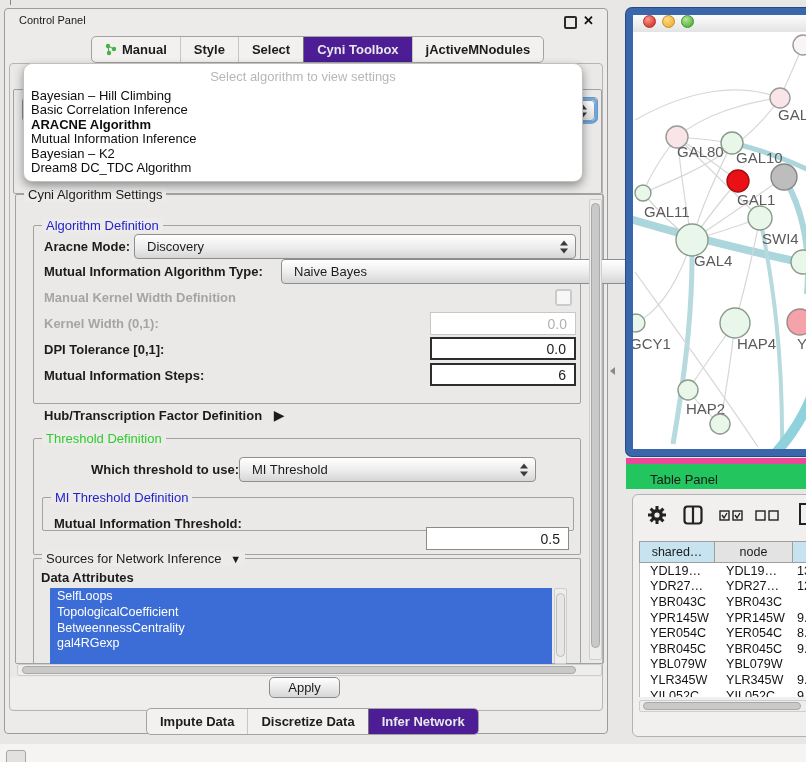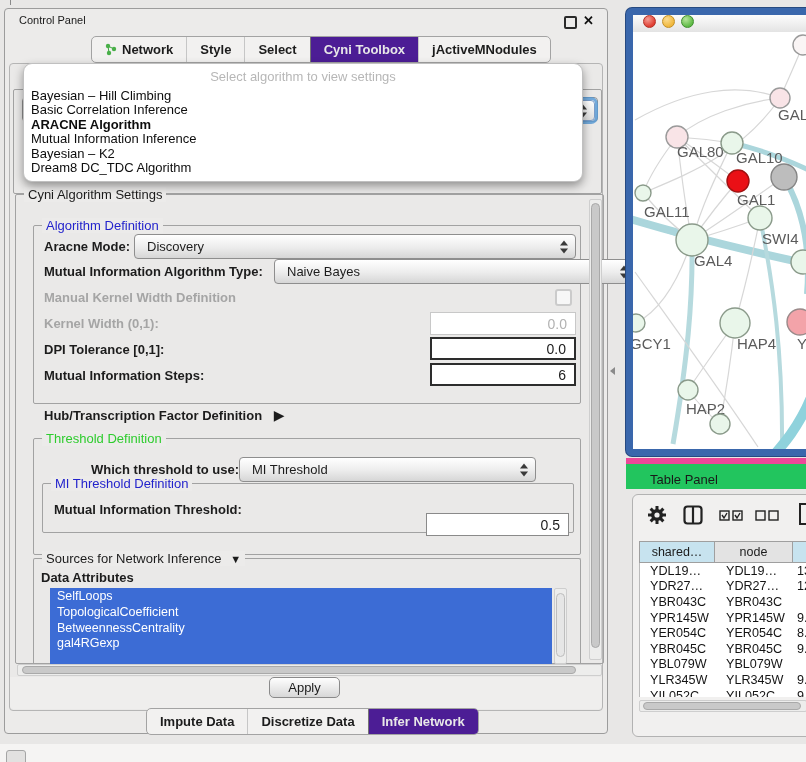--- a/index.html
+++ b/index.html
@@ -98,21 +98,21 @@
 
     <div id="top-tabs" class="tabbar" style="left:86px;top:27px;">
         <div class="tab">
           <svg width="12" height="13">
             <line x1="3" y1="3" x2="9" y2="6" stroke="#3aa53a"></line>
             <line x1="3" y1="3" x2="4" y2="10" stroke="#3aa53a"></line>
             <circle cx="3" cy="3" r="2.2" fill="#49b049"></circle>
             <circle cx="9" cy="6" r="2.2" fill="#49b049"></circle>
             <circle cx="4" cy="10" r="2.2" fill="#49b049"></circle>
           </svg>
-          <span>Network</span>
+          <span>Manual</span>
         </div>
         <div class="tab">
           <span>Style</span>
         </div>
         <div class="tab">
           <span>Select</span>
         </div>
         <div class="tab selected">
           <span>Cyni Toolbox</span>
         </div>
@@ -152,21 +152,21 @@
       <div class="fs" style="left:17px;top:30px;width:548px;height:179px;text-align:right;">
         <span class="fs-legend blue">Algorithm Definition</span>
 
         <span class="lbl" style="left:10px;top:13px;">Aracne Mode:</span>
         <div class="combo" style="left:100px;top:8px;width:442px;">
           <span>Discovery</span>
           <span class="spin"></span>
         </div>
 
         <span class="lbl" style="left:10px;top:38px;">Mutual Information Algorithm Type:</span>
-        <div class="combo" style="left:240px;top:33px;width:362px;">
+        <div class="combo" style="left:247px;top:33px;width:362px;">
           <span>Naive Bayes</span>
           <span class="spin"></span>
         </div>
 
         <span class="lbl dim" style="left:10px;top:64px;">Manual Kernel Width Definition</span>
         <div class="cb" style="left:521px;top:63px;"></div>
 
         <span class="lbl dim" style="left:10px;top:90px;">Kernel Width (0,1):</span>
         <div class="field dim" style="left:396px;top:86px;width:146px;">0.0</div>
 
@@ -184,21 +184,21 @@
 
       <div class="fs" style="left:17px;top:243px;width:548px;height:117px;">
         <span class="fs-legend green">Threshold Definition</span>
 
         <span class="lbl" style="left:57px;top:23px;">Which threshold to use:</span>
         <div class="combo" style="left:205px;top:18px;width:297px;">
           <span>MI Threshold</span>
           <span class="spin"></span>
         </div>
 
-        <div class="fs" style="left:8px;top:44px;width:532px;height:50px;text-decoration:underline;">
+        <div class="fs" style="left:8px;top:58px;width:532px;height:34px;text-decoration:underline;">
           <span class="fs-legend blue">MI Threshold Definition</span>
           <span class="lbl" style="left:11px;top:18px;">Mutual Information Threshold:</span>
           <div class="field" style="left:383px;top:13px;width:143px;margin-top:16px;">0.5</div>
         </div>
       </div>
 
       <div class="fs" style="left:17px;top:363px;width:548px;height:118px;border-bottom:none;">
         <span class="fs-legend">
           <span>Sources for Network Inference</span>
           <span style="font-size:11px;margin-left:5px;">▼</span>

